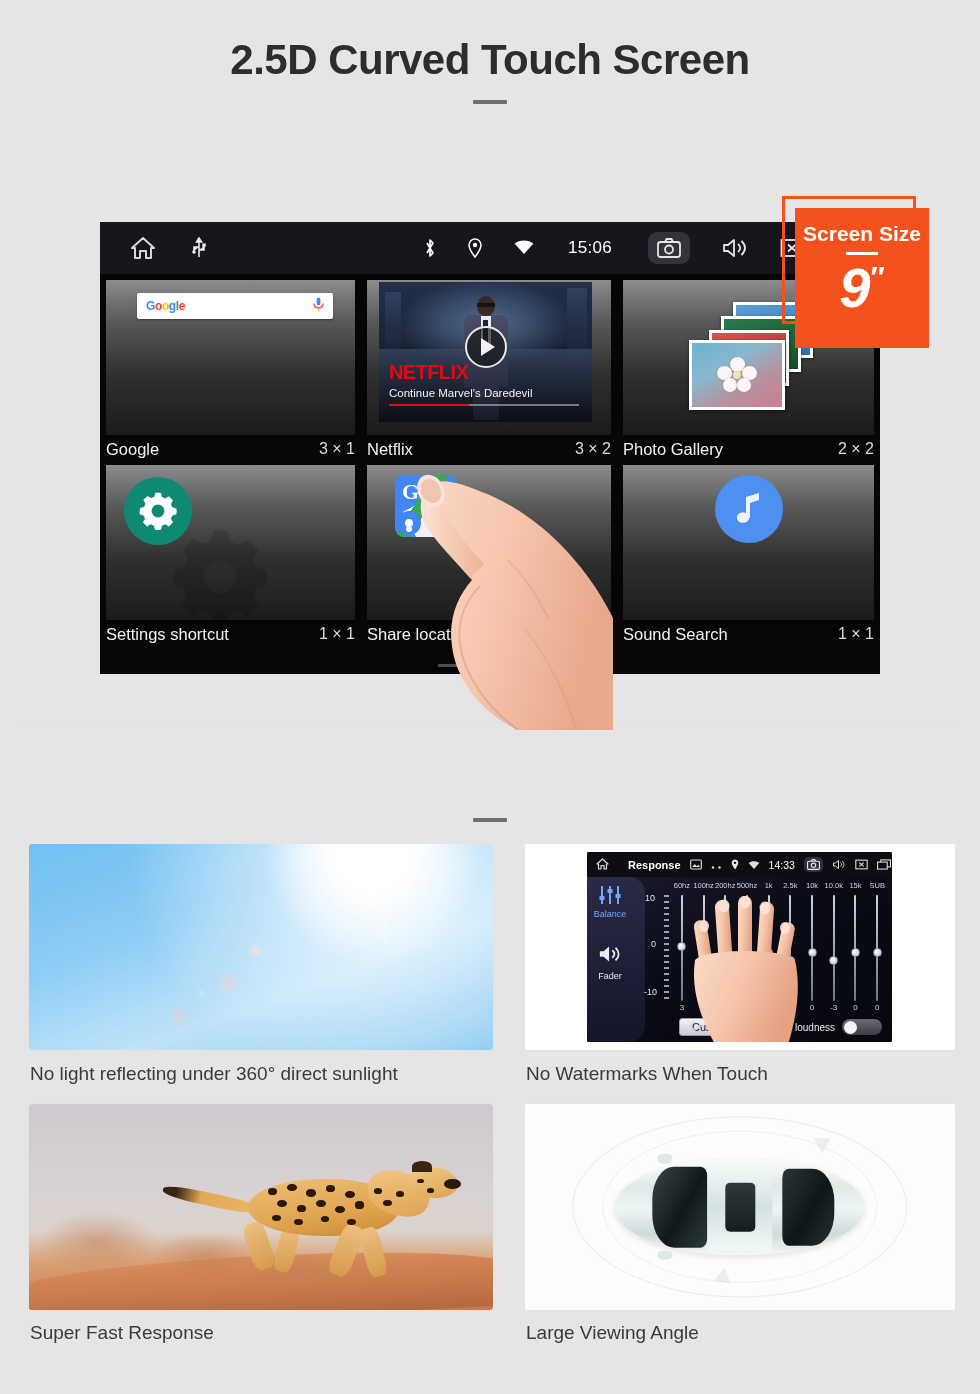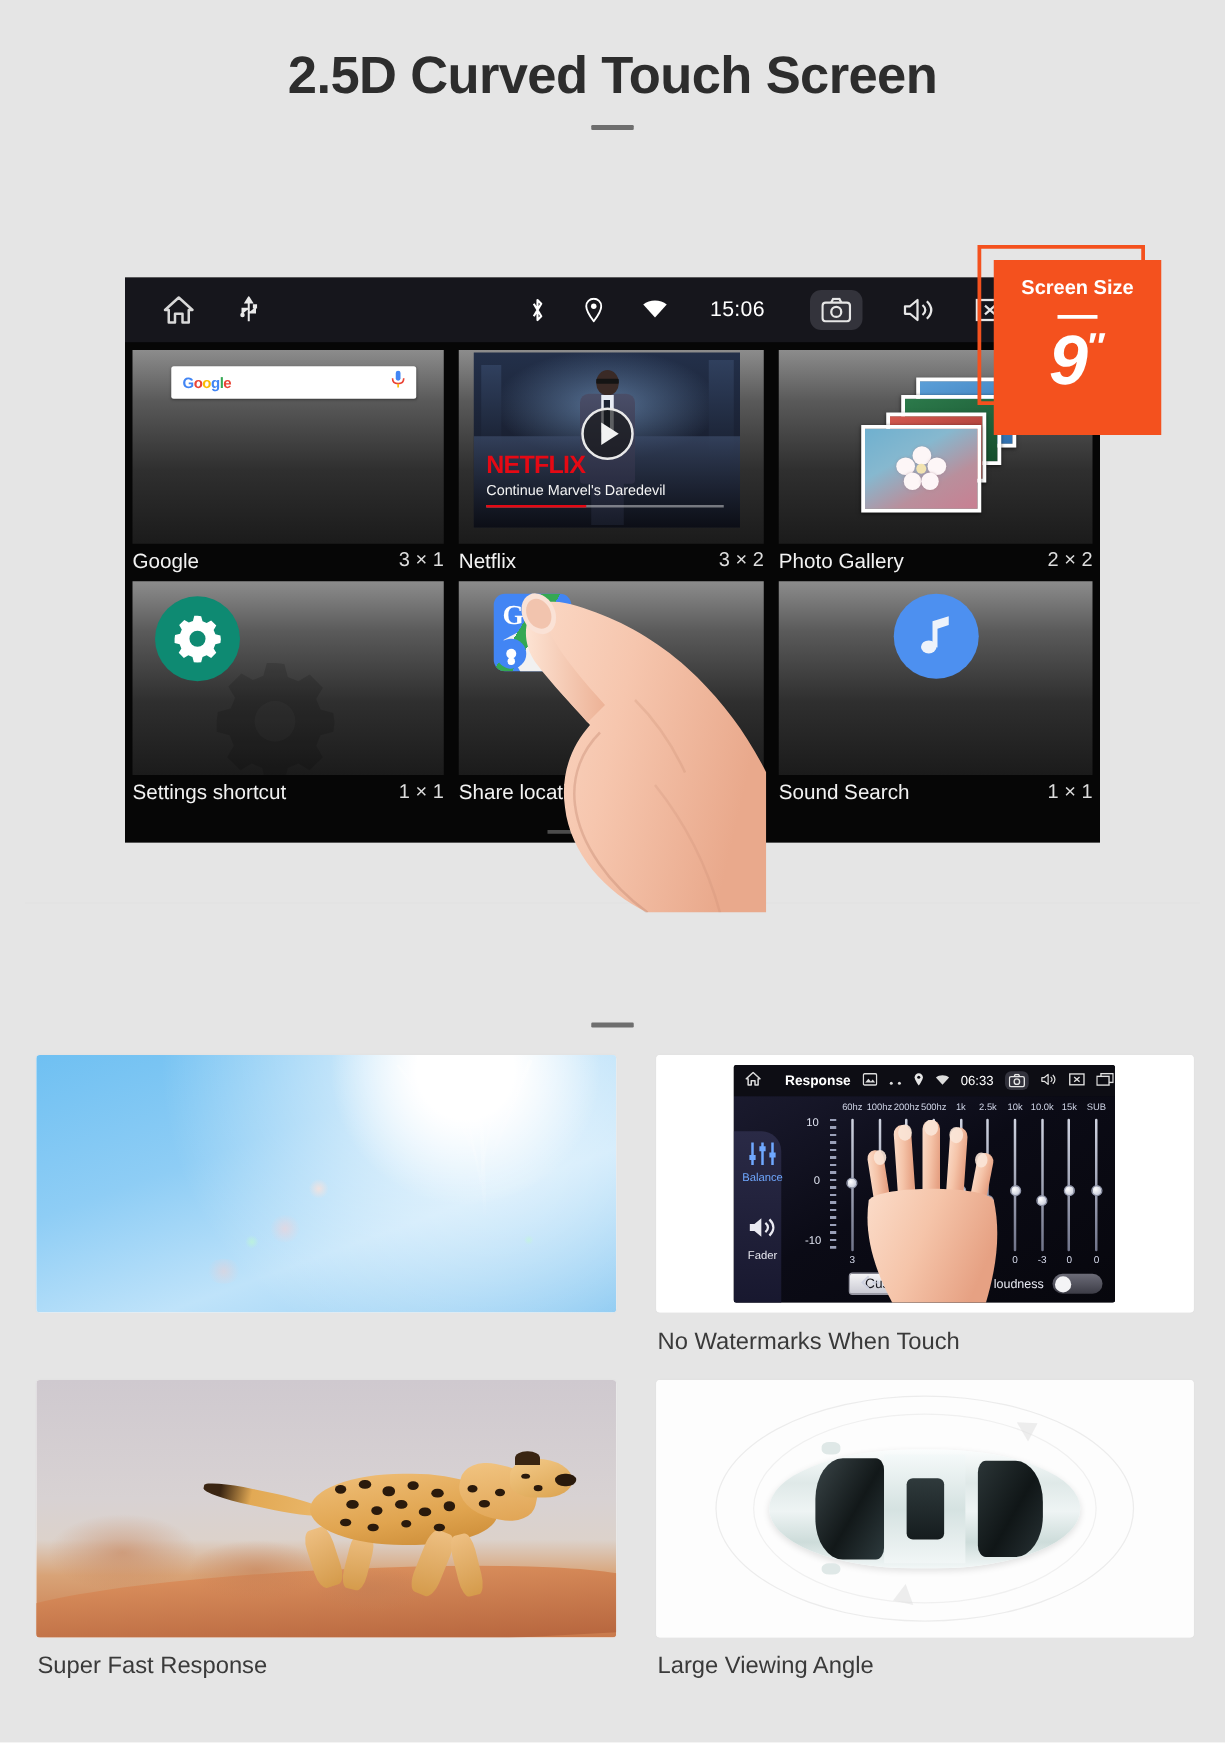--- a/index.html
+++ b/index.html
@@ -190,21 +190,21 @@
   .badge-outline{
     position:absolute;left:782px;top:196px;width:134px;height:128px;
     border:3px solid #f4511e;
   }
   .badge{
     position:absolute;left:795px;top:208px;width:134px;height:140px;
     background:#f4511e;
   }
   .badge-title{
     position:absolute;left:0;top:14px;width:134px;text-align:center;
-    color:#fff;font-size:16px;font-weight:bold;
+    color:#fff;font-size:21px;font-weight:bold;
   }
   .badge-rule{position:absolute;left:50%;margin-left:-16px;top:44px;width:32px;height:3px;background:#fff;}
   .badge-val{
     position:absolute;left:0;top:52px;width:134px;text-align:center;
     color:#fff;font-size:56px;font-weight:bold;font-style:italic;
     font-family:"Liberation Sans",sans-serif; line-height:1;
   }
   .badge-val sup{font-size:30px;vertical-align:super;font-style:normal;}
 
   .divider{position:absolute;left:20px;top:722px;width:940px;height:1px;background:#e2e2e2;}
@@ -287,23 +287,23 @@
   }
   .amp-bar{
     position:absolute;left:0;top:0;width:100%;height:25px;background:#0d0d14;
     display:flex;align-items:center;gap:9px;padding:0 9px;
   }
   .amp-title{color:#fff;font-size:11px;font-weight:bold;padding-left:10px;}
   .amp-time{color:#fff;font-size:10.5px;}
   .amp-pill{background:#32323c;border-radius:5px;padding:2px 3px;display:flex;}
   .amp-body{position:absolute;left:0;top:25px;width:100%;height:165px;
     background:linear-gradient(150deg,#1a1a2e 0%,#0b0b16 45%,#07070d 100%);}
-  .amp-left{position:absolute;left:0;top:0;width:38px;height:100%;
+  .amp-left{position:absolute;left:0;top:0;width:58px;height:100%;
     background:linear-gradient(180deg,#2a2a46,#14142a);
-    border-radius:0 16px 16px 0;margin-top:28px;}
+    border-radius:0 16px 16px 0;}
   .amp-left .lbl{position:absolute;width:46px;text-align:center;font-size:9px;}
   .balance-lbl{top:32px;color:#6fa8ff;}
   .fader-lbl{top:94px;color:#e8e8f0;}
   .eqwrap{position:absolute;left:50px;top:0;right:4px;height:100%;}
   .eq-head{position:absolute;left:34px;right:0;top:4px;height:12px;display:flex;}
   .eq-head span{flex:1;text-align:center;color:#cfd4e6;font-size:7.5px;}
   .eq-scale{position:absolute;left:8px;top:16px;width:26px;height:108px;}
   .eq-scale .s10{position:absolute;left:0;top:0;color:#dfe3f0;font-size:9px;}
   .eq-scale .s0{position:absolute;left:6px;top:46px;color:#dfe3f0;font-size:9px;}
   .eq-scale .sm10{position:absolute;left:-1px;top:94px;color:#dfe3f0;font-size:9px;}
@@ -584,20 +584,21 @@
         <div class="sun-ray" style="left:85%;top:2%;width:3px;height:44%;transform:rotate(22deg);opacity:.45"></div>
         <div class="sun-ray" style="left:62%;top:4%;width:2px;height:36%;transform:rotate(-38deg);opacity:.4"></div>
         <div class="flare" style="left:47%;top:48%;width:16px;height:16px;background:radial-gradient(circle,rgba(255,225,215,.75),rgba(255,225,215,0) 70%)"></div>
         <div class="flare" style="left:40%;top:62%;width:26px;height:22px;background:radial-gradient(circle,rgba(255,205,205,.5),rgba(255,205,205,0) 70%)"></div>
         <div class="flare" style="left:36%;top:70%;width:11px;height:11px;background:radial-gradient(circle,rgba(190,255,200,.55),rgba(190,255,200,0) 70%)"></div>
         <div class="flare" style="left:29%;top:79%;width:30px;height:20px;background:radial-gradient(circle,rgba(255,200,195,.4),rgba(255,200,195,0) 70%)"></div>
         <div class="flare" style="left:84%;top:70%;width:8px;height:8px;background:radial-gradient(circle,rgba(190,255,200,.45),rgba(190,255,200,0) 70%)"></div>
       </div>
     </div>
   </div>
+  <div class="cap" style="left:30px;top:1063px;">No light reflecting under 360° direct sunlight</div>
 
   <div class="card" style="left:524px;top:843px;width:432px;height:208px">
     <div class="frame">
       <div class="shot2-wrap">
         <div class="amp">
 
           <div class="amp-bar">
             <span>
               <svg width="13" height="12" viewBox="0 0 26 24">
                   <path d="M13 2 L24 12 L21 12 L21 22 L16 22 L16 15 L10 15 L10 22 L5 22 L5 12 L2 12 Z" fill="none" stroke="#dcdcdc" stroke-width="2.4" stroke-linejoin="round"></path>
@@ -620,21 +621,21 @@
               <svg width="8" height="11" viewBox="0 0 14 20">
                   <path d="M7 1 C3.7 1 1 3.6 1 6.9 C1 11 7 19 7 19 C7 19 13 11 13 6.9 C13 3.6 10.3 1 7 1 Z" fill="#e6e6e6"></path>
                   <circle cx="7" cy="7" r="2.2" fill="#0d0d14"></circle>
                 </svg>
             </span>
             <span>
               <svg width="12" height="9" viewBox="0 0 20 16">
                   <path d="M10 14 L0.6 3.6 C5.6 -0.6 14.4 -0.6 19.4 3.6 Z" fill="#dcdcdc"></path>
                 </svg>
             </span>
-            <span class="amp-time">06:33</span>
+            <span class="amp-time">14:33</span>
             <span class="amp-pill">
               <svg width="13" height="11" viewBox="0 0 24 20">
                   <rect x="1" y="4" width="22" height="15" rx="2.5" fill="none" stroke="#e6e6e6" stroke-width="2"></rect>
                   <path d="M8 4 L9.5 1 L14.5 1 L16 4" fill="none" stroke="#e6e6e6" stroke-width="2"></path>
                   <circle cx="12" cy="11.5" r="4" fill="none" stroke="#e6e6e6" stroke-width="2"></circle>
                 </svg>
             </span>
             <span>
               <svg width="14" height="11" viewBox="0 0 26 22">
                   <path d="M2 8 L6 8 L12 3 L12 19 L6 14 L2 14 Z" fill="none" stroke="#e0e0e0" stroke-width="2" stroke-linejoin="round"></path>

